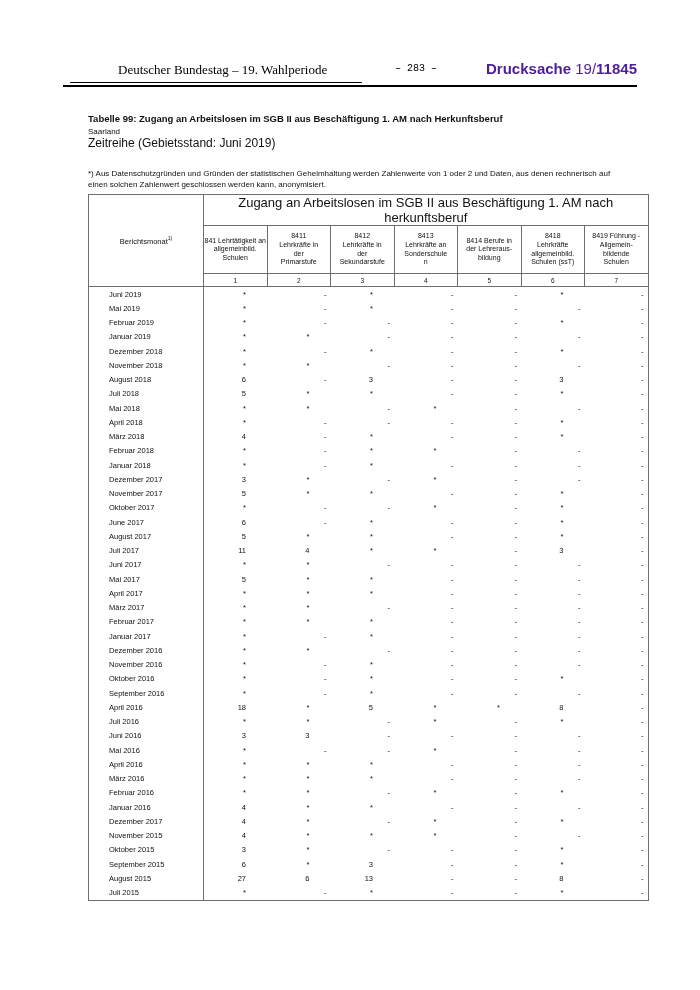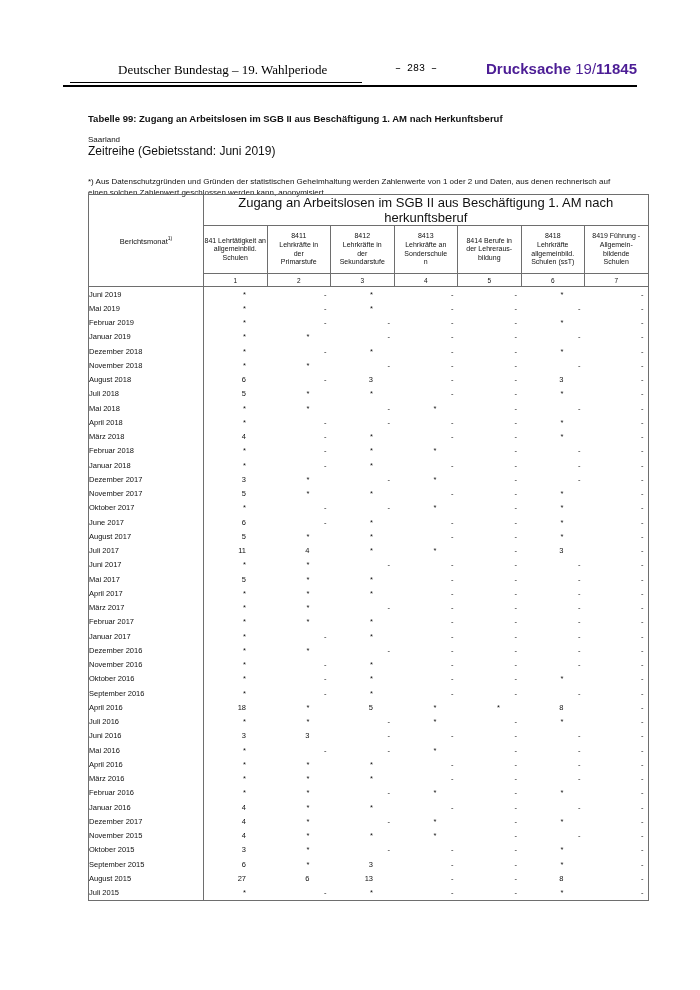--- a/index.html
+++ b/index.html
@@ -34,21 +34,21 @@
     position:absolute;top:82px;left:70px;width:292px;height:0;
     border-top:1px solid #000;
   }
   .rule-thick{
     position:absolute;top:85px;left:63px;width:574px;height:0;
     border-top:2.5px solid #000;
   }
   
   .titleblock{position:absolute;left:88px;top:113px;width:556px;}
   .tb-title{font-size:9.5px;font-weight:bold;line-height:12px;}
-  .tb-region{font-size:8px;line-height:10.5px;margin-top:10px;}
+  .tb-region{font-size:8px;line-height:10.5px;margin-top:2px;}
   .tb-series{font-size:12px;line-height:10.5px;}
   .tb-foot{font-size:8px;line-height:10.5px;margin-top:21px;white-space:pre-line;}
   
   .tablewrap{position:absolute;left:88px;top:194px;}
   table{
     border-collapse:collapse;table-layout:fixed;
     width:560px;
     border:1px solid #6e6e6e;
   }
   col.c-label{width:115px;}
@@ -69,21 +69,21 @@
     font-size:6.5px;height:12px;text-align:center;vertical-align:middle;
   }
   .h-label{
     border:1px solid #6e6e6e;
     font-size:7.5px;text-align:center;vertical-align:middle;
   }
   .h-label sup{font-size:5px;}
   tbody td{height:14.26px;vertical-align:middle;font-size:7.5px;}
   td.rowlabel{
     border-right:1px solid #6e6e6e;
-    text-align:left;padding-left:0;
+    text-align:left;padding-left:20px;
   }
   td.val{text-align:right;padding-right:21px;}
   td.dash{text-align:right;padding-right:4px;}
 </style>
 </head>
 <body>
 
 <div class="page">
 
   <div class="runhead">

